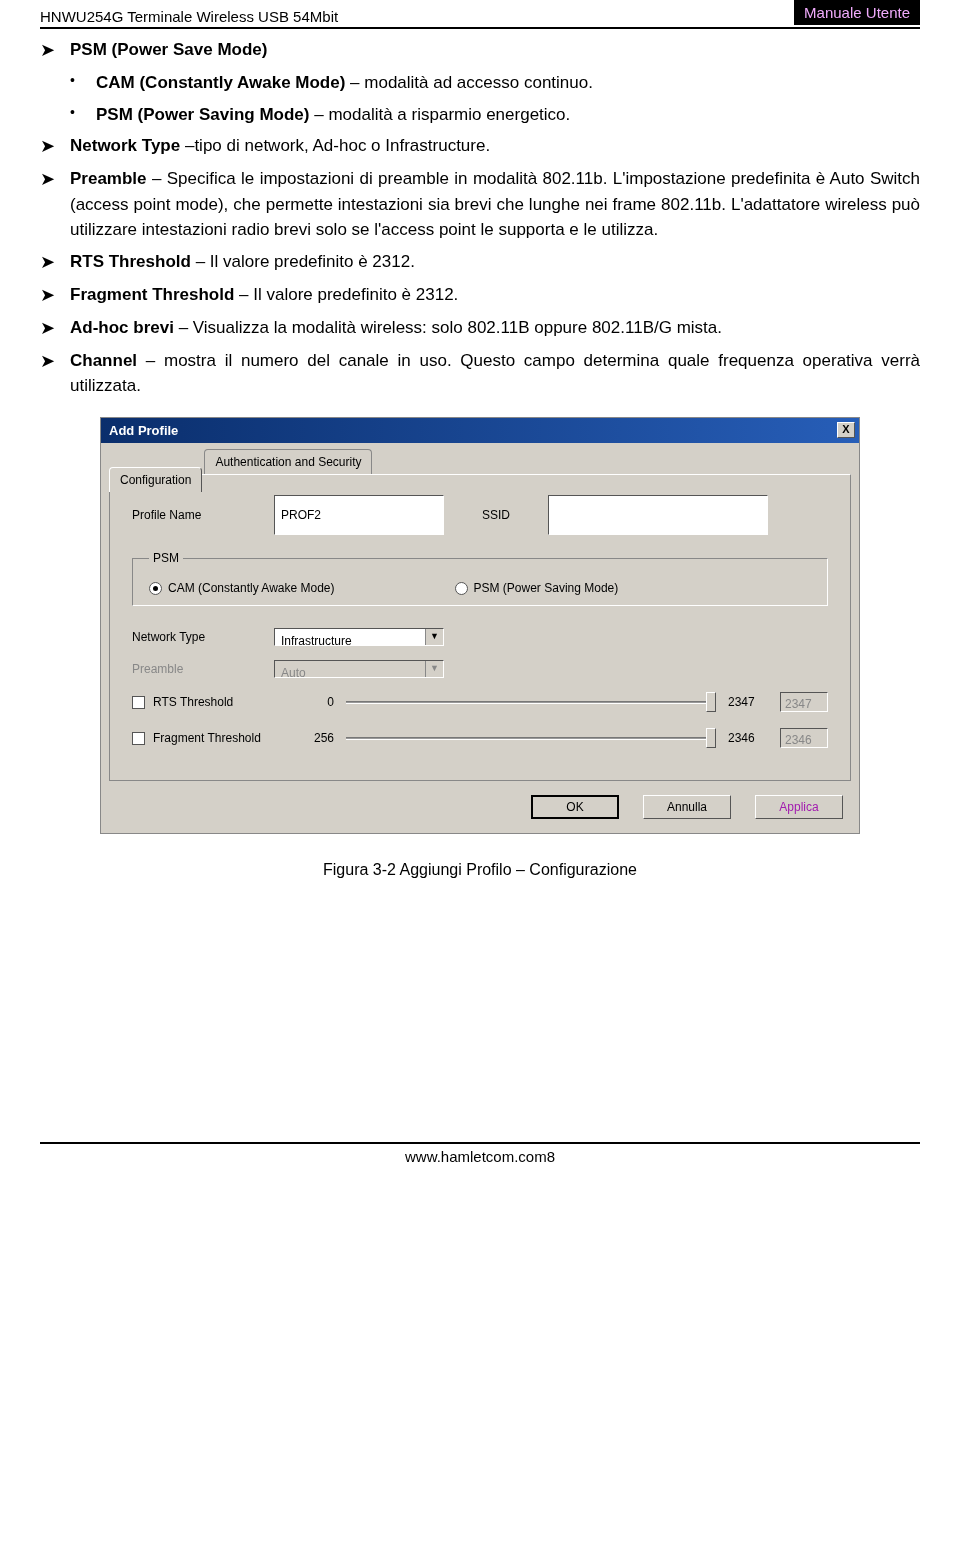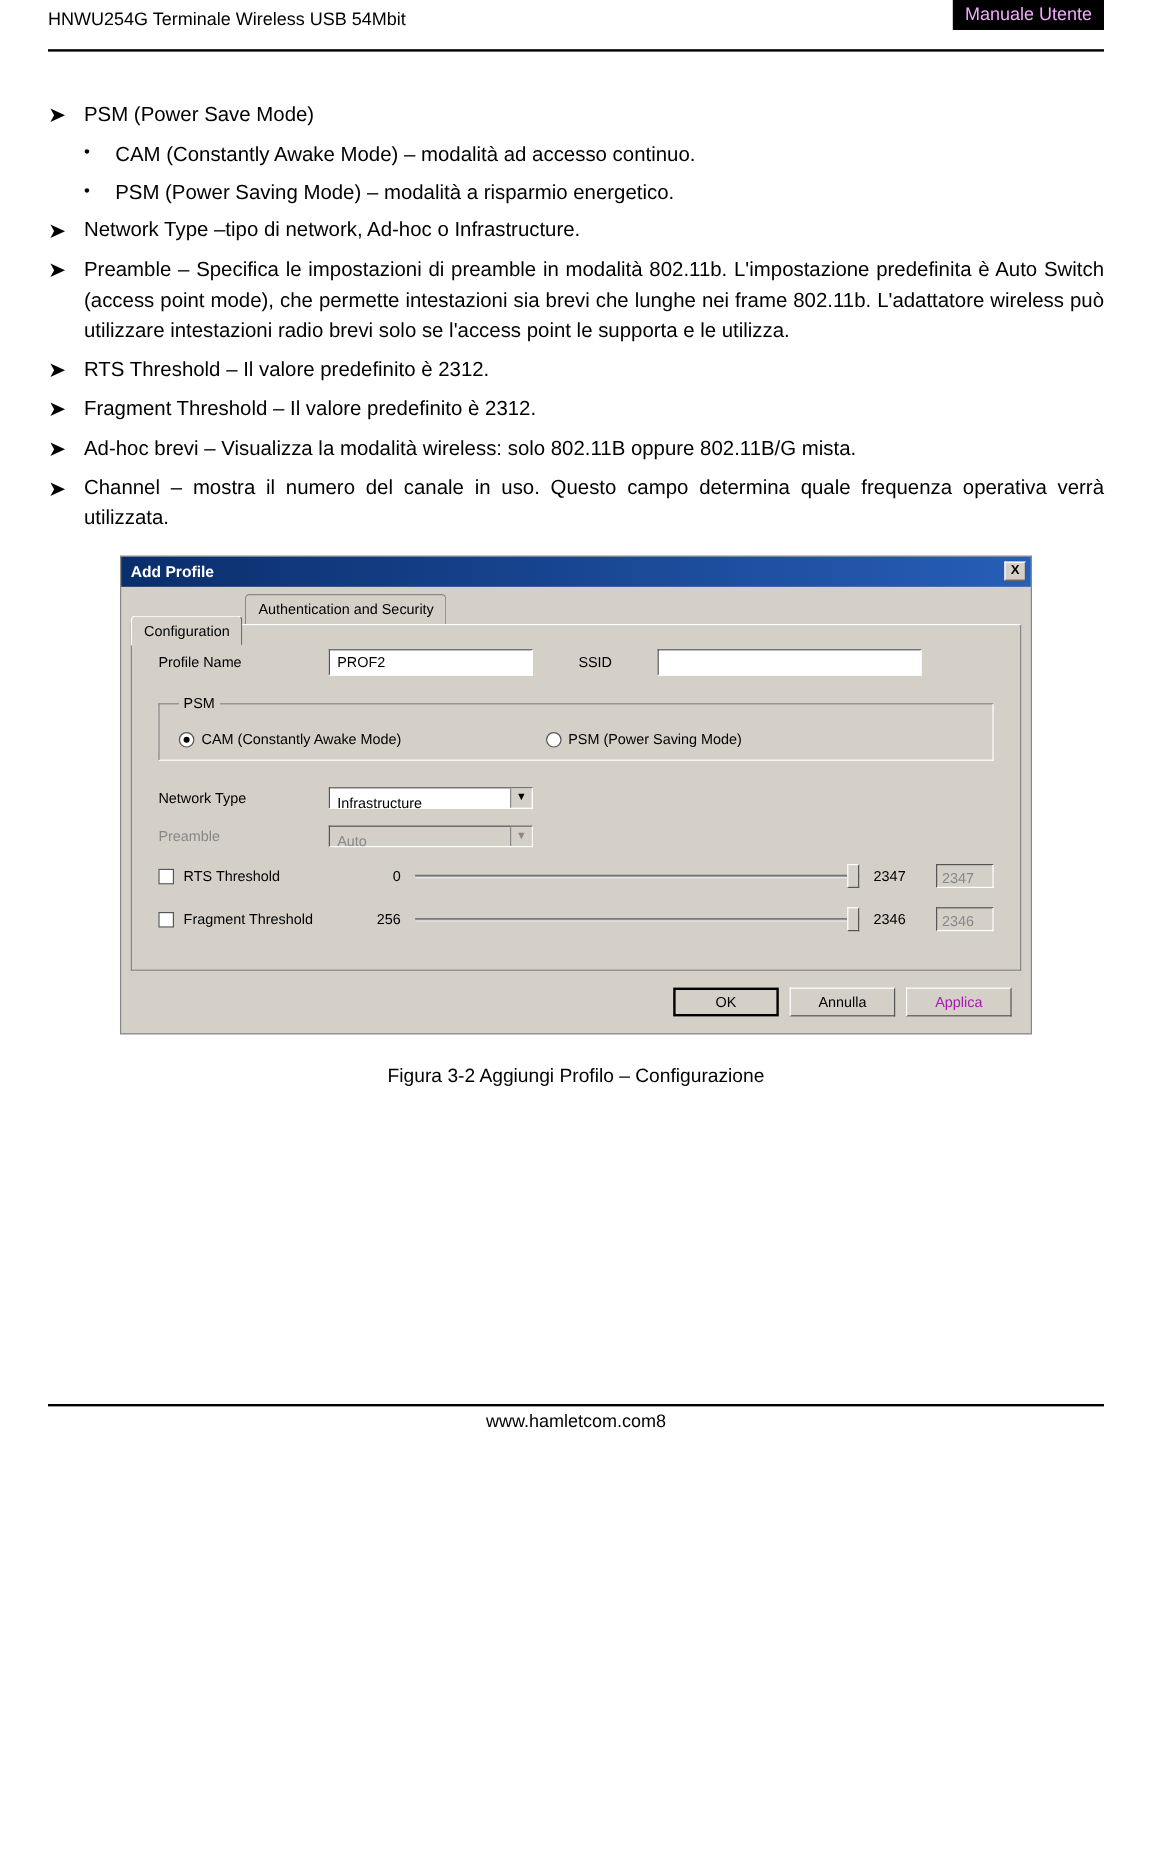--- a/index.html
+++ b/index.html
@@ -11,22 +11,22 @@
     color: #000;
   }
   .page {
     padding: 0 40px;
   }
   .header-row {
     display: flex;
     justify-content: space-between;
     align-items: flex-end;
     border-bottom: 2px solid #000;
-    padding-bottom: 16px;
-    margin-bottom: 40px;
+    padding-bottom: 2px;
+    margin-bottom: 8px;
   }
   .header-left { font-size: 15px; }
   .header-right {
     background: #000;
     color: #f0abfc;
     font-weight: normal;
     padding: 4px 10px;
     font-size: 15px;
   }
   .content {
@@ -45,21 +45,21 @@
     width: 20px;
   }
   .bullet-item .dot {
     font-size: 14px;
     margin-right: 10px;
     margin-left: 30px;
     flex-shrink: 0;
     width: 16px;
   }
   .bullet-body { flex: 1; }
-  .bold { font-weight: normal; }
+  .bold { font-weight: bold; }
 
   
   .dialog-wrap {
     margin: 18px auto 24px;
     width: 760px;
     border: 1px solid #888;
     background: #d4d0c8;
     font-family: Tahoma, Arial, sans-serif;
     font-size: 12px;
     color: #000;
@@ -125,21 +125,21 @@
   }
   .lbl { width: 120px; font-size: 12px; }
   .lbl.disabled { color: #888; }
   .txt {
     border: 1px solid #7a7a7a;
     border-top-color: #555;
     border-left-color: #555;
     border-bottom-color: #fff;
     border-right-color: #fff;
     background: #fff;
-    height: 22px;
+    height: 40px;
     padding: 2px 6px;
     font-size: 12px;
     flex: 0 0 170px;
   }
   .txt.wide { flex: 0 0 220px; }
   .sep { flex: 0 0 60px; text-align: center; }
   fieldset.groupbox {
     border: 1px solid #888;
     border-top-color: #888;
     border-left-color: #888;
@@ -208,21 +208,21 @@
   .slider-box {
     width: 48px; height: 20px;
     background: #d4d0c8;
     border: 1px solid #7a7a7a;
     border-top-color: #555; border-left-color: #555;
     border-bottom-color: #fff; border-right-color: #fff;
     font-size: 12px; color: #888;
     padding: 2px 4px;
   }
   .dialog-buttons {
-    display: flex; justify-content: flex-end; gap: 9px;
+    display: flex; justify-content: flex-end; gap: 24px;
     padding: 6px 16px 14px;
   }
   .btn {
     min-width: 88px; height: 24px;
     background: #d4d0c8;
     border: 1px solid #555;
     border-top-color: #fff; border-left-color: #fff;
     font-size: 12px;
     cursor: pointer;
   }

